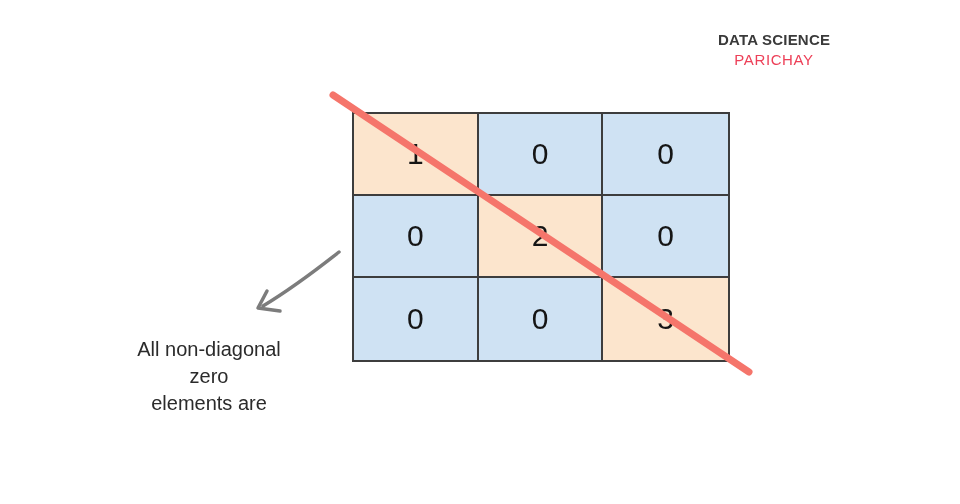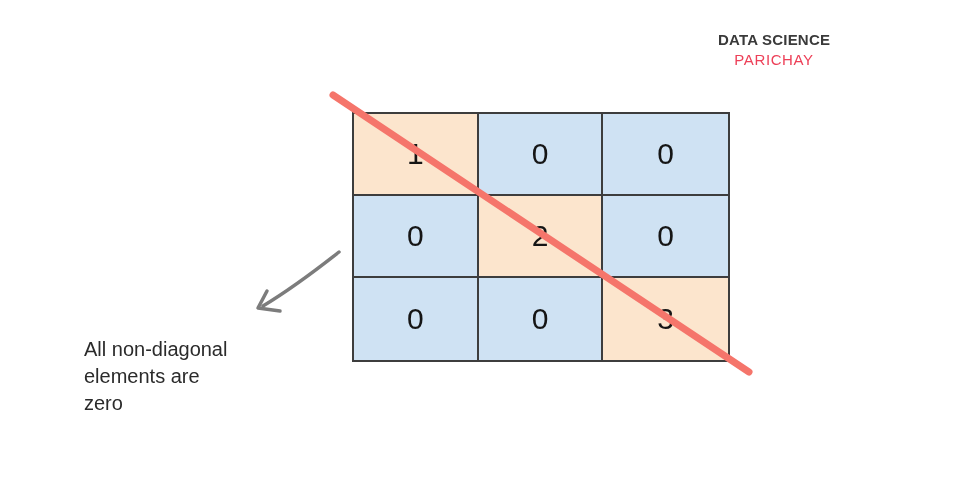--- a/index.html
+++ b/index.html
@@ -92,21 +92,21 @@
     stroke-linejoin: round;
     fill: none;
   }
 
   
   .caption {
     position: absolute;
     left: 84px;
     top: 336px;
     width: 250px;
-    text-align: left;
+    text-align: center;
     font-size: 20px;
     line-height: 27px;
     color: var(--caption-text, #2b2b2b);
   }
   .caption span { display: block; }
 </style>
 </head>
 <body>
 
 <div class="page">
@@ -131,17 +131,17 @@
   <svg class="overlay" viewBox="0 0 960 504">
     <line class="strike-line" x1="333" y1="95" x2="749" y2="372"></line>
     <g>
       <path class="arrow-stroke" d="M 339 252 Q 296 286 263 306"></path>
       <path class="arrow-stroke" d="M 267 291 L 258 308 L 280 311"></path>
     </g>
   </svg>
 
   <div class="caption">
     <span>All non-diagonal</span>
+    <span>zero</span>
     <span>elements are</span>
-    <span>zero</span>
   </div>
 
 </div>
 
 </body></html>

